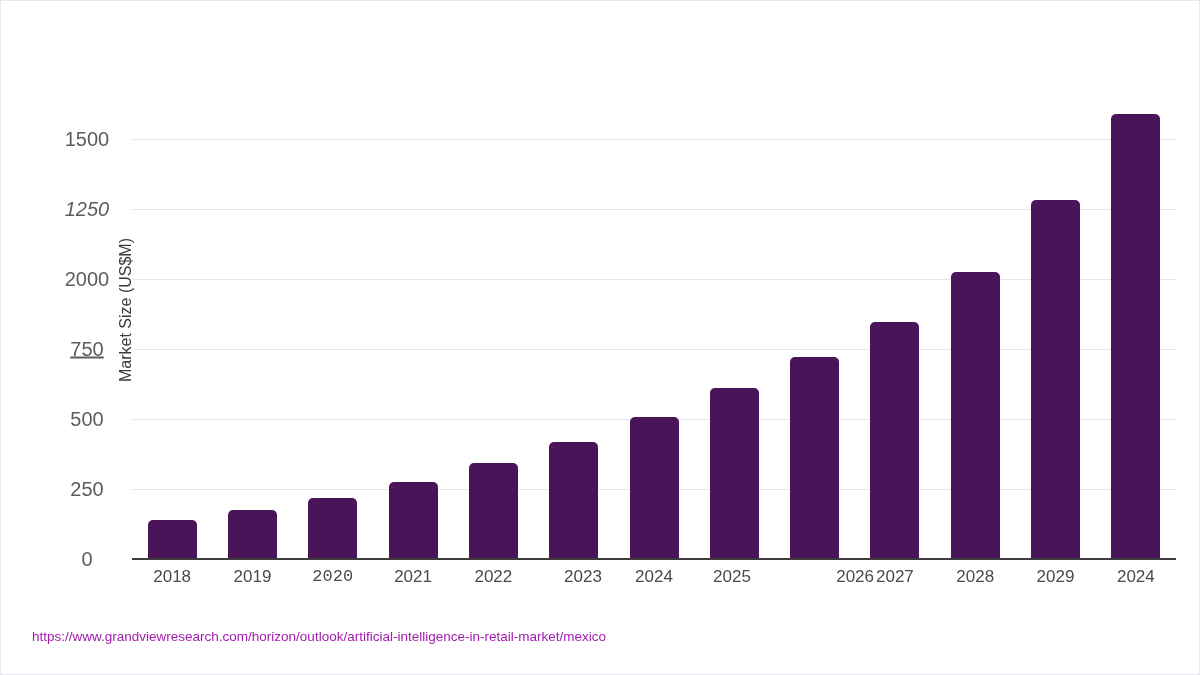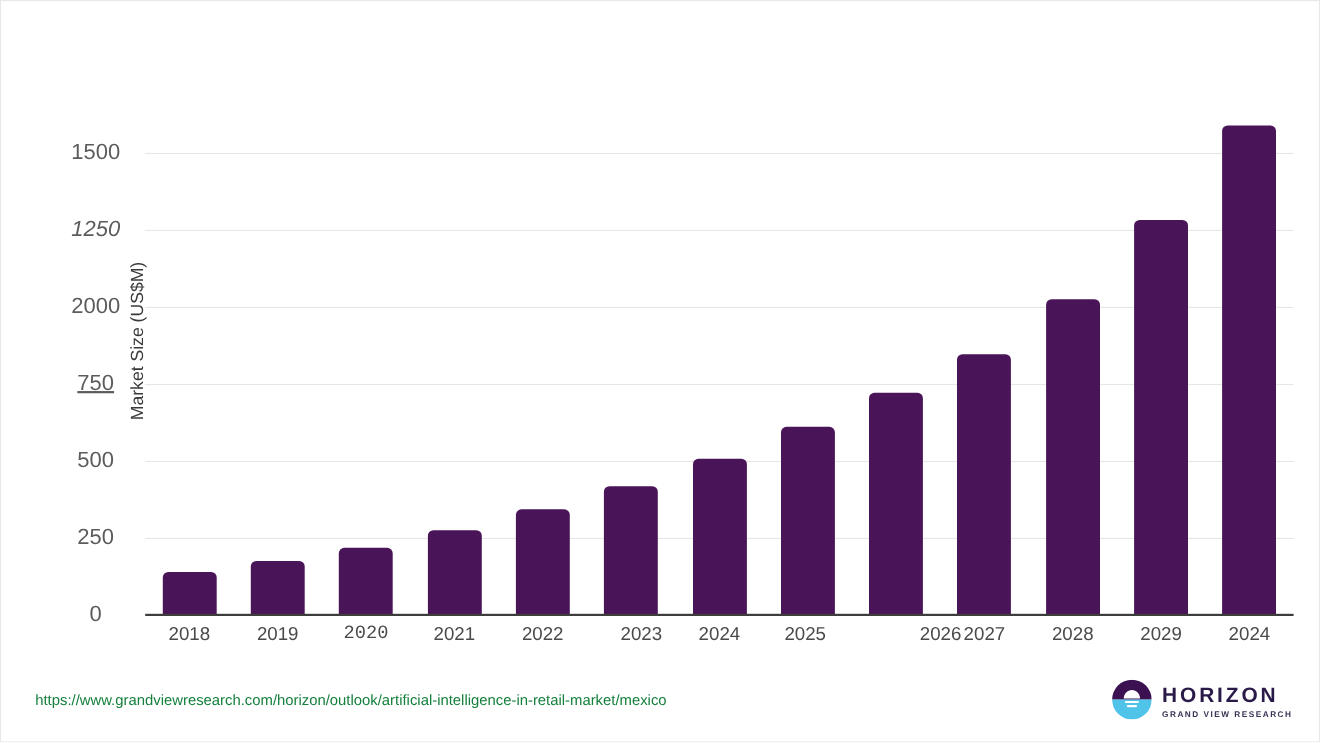--- a/index.html
+++ b/index.html
@@ -97,21 +97,21 @@
     font-size: 17px;
     color: #4a4a4a;
     transform: translateX(-50%);
     white-space: nowrap;
   }
   
   #source-url {
     position: absolute;
     left: 31px; top: 628px;
     font-size: 13.5px;
-    color: #15803d;
+    color: #a21caf;
     white-space: nowrap;
   }
   #logo {
     position: absolute;
     right: 24px; top: 617px;
     display: flex;
     align-items: center;
     gap: 9px;
   }
   #logo-mark { flex: none; }
@@ -186,34 +186,14 @@
       <div class="x-tick-label" style="left: 600px;">2025</div>
       <div class="x-tick-label" style="left: 702px; text-align: right;">2026</div>
       <div class="x-tick-label" style="left: 762.923px;">2027</div>
       <div class="x-tick-label" style="left: 843.231px;">2028</div>
       <div class="x-tick-label" style="left: 923.538px;">2029</div>
       <div class="x-tick-label" style="left: 1003.85px;">2024</div>
     </div>
 
   <div id="source-url">https://www.grandviewresearch.com/horizon/outlook/artificial-intelligence-in-retail-market/mexico</div>
 
-  <div id="logo">
-    <span id="logo-mark">
-      <svg width="36" height="36" viewBox="0 0 36 36" aria-hidden="true">
-        <clipPath id="c">
-            <circle cx="18" cy="18" r="18"></circle>
-          </clipPath>
-        <g clip-path="url(#c)">
-          <rect x="0" y="0" width="36" height="18" fill="#3B1152"></rect>
-          <rect x="0" y="18" width="36" height="18" fill="#4FC3E8"></rect>
-          <path d="M18 9.2c-4.1 0-7.4 3.5-7.4 7.8h14.8c0-4.3-3.3-7.8-7.4-7.8z" fill="#ffffff"></path>
-          <rect x="11.6" y="19.2" width="12.8" height="1.9" rx="0.95" fill="#ffffff"></rect>
-          <rect x="13.3" y="23" width="9.4" height="1.9" rx="0.95" fill="#ffffff"></rect>
-        </g>
-      </svg>
-    </span>
-    <span id="logo-text">
-      <span id="logo-wordmark">HORIZON</span>
-      <span id="logo-tagline">GRAND VIEW RESEARCH</span>
-    </span>
-  </div>
 
 </div>
 
 </body></html>

